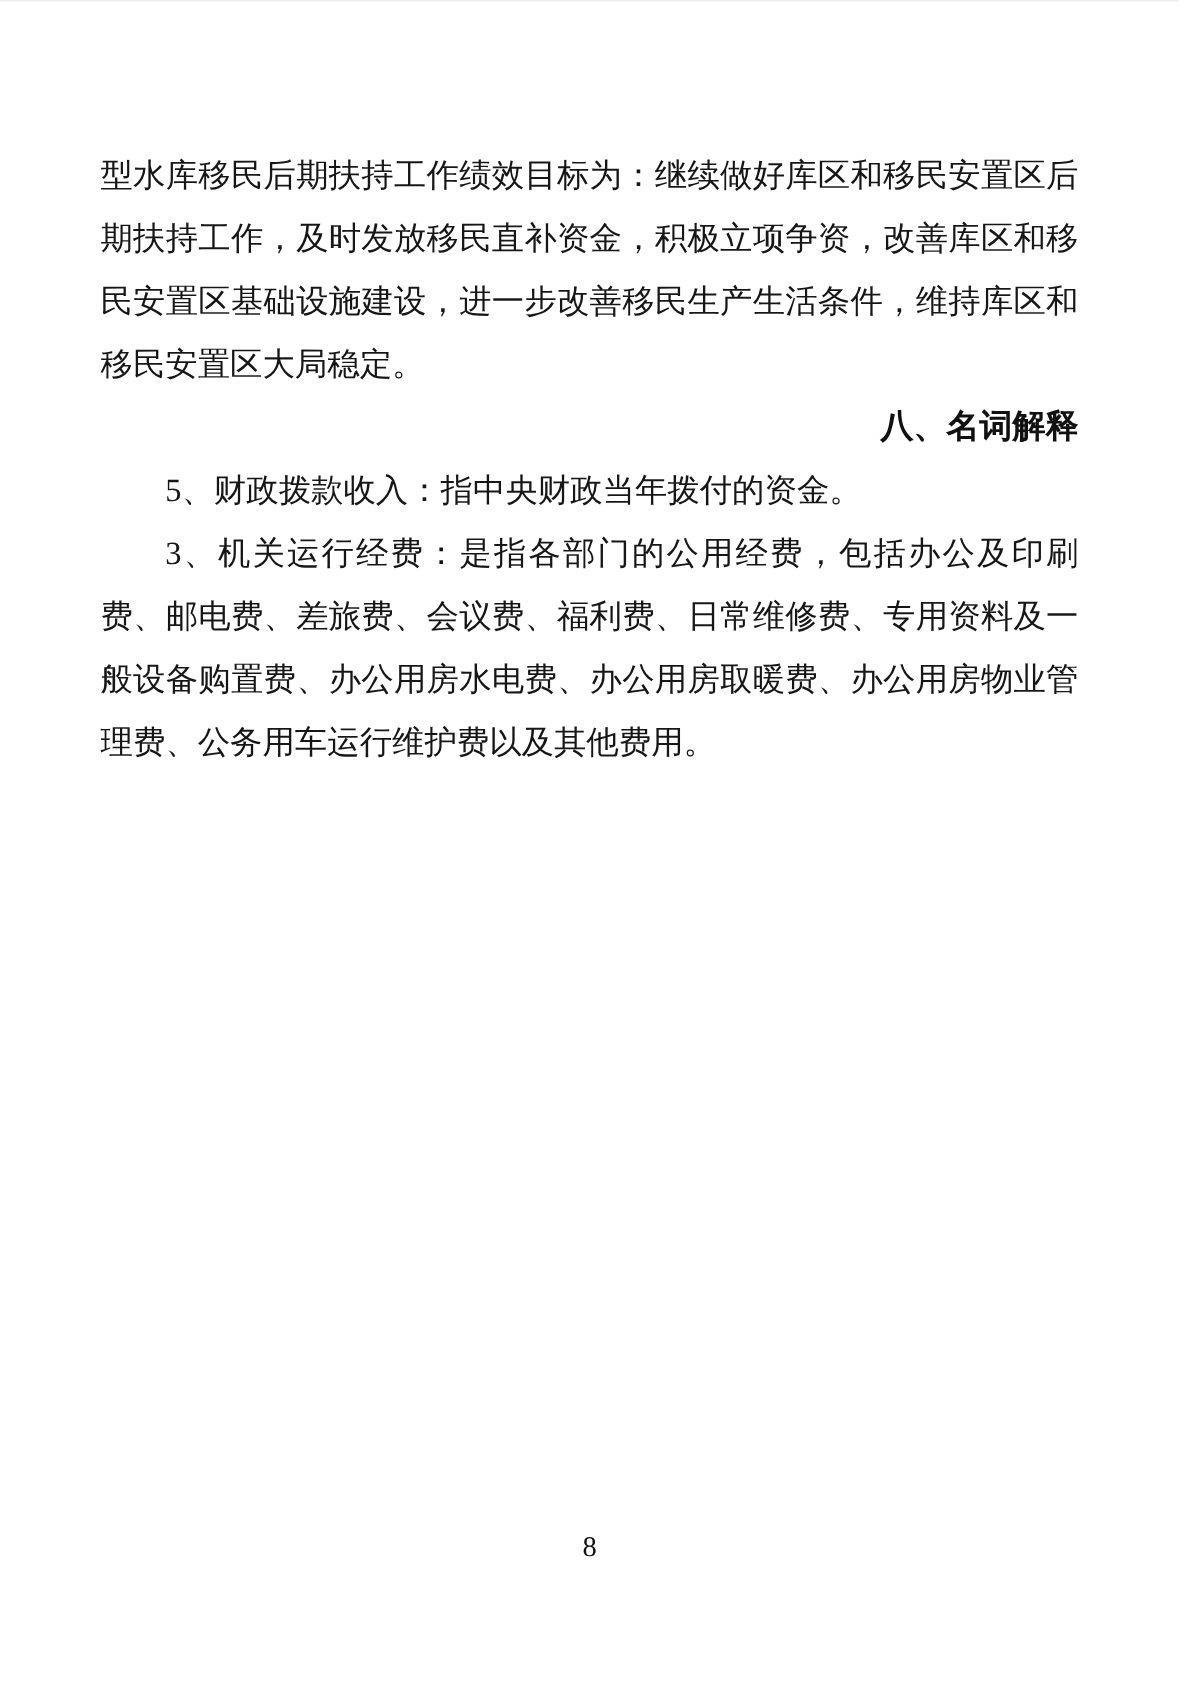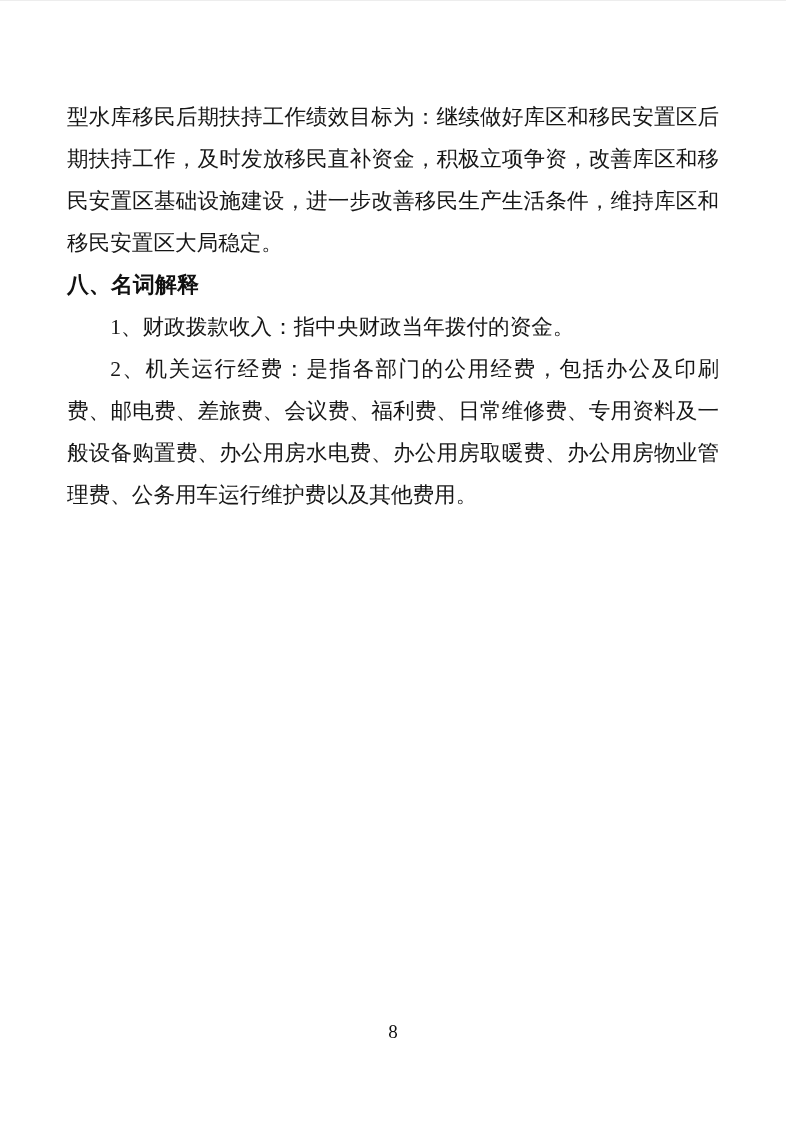--- a/index.html
+++ b/index.html
@@ -34,20 +34,21 @@
   p.indent {
     text-indent: 2em;
   }
   h2.section-heading {
     margin: 0;
     font-size: 22px;
     line-height: 42px;
     font-weight: 700;
     font-family: "DejaVu Sans", "Liberation Sans", sans-serif;
     color: #111111;
+    text-align: right;
   }
   .page-number {
     position: absolute;
     left: 0;
     right: 0;
     top: 1016px;
     text-align: center;
     font-size: 19px;
     line-height: 30px;
     color: #111111;
@@ -57,23 +58,23 @@
 </head>
 <body>
 
 <div class="page">
   <div class="content">
 
     <p class="body-par">型水库移民后期扶持工作绩效目标为：继续做好库区和移民安置区后期扶持工作，及时发放移民直补资金，积极立项争资，改善库区和移民安置区基础设施建设，进一步改善移民生产生活条件，维持库区和移民安置区大局稳定。</p>
 
     <h2 class="section-heading">八、名词解释</h2>
 
-    <p class="body-par indent">1、财政拨款收入：指中央财政当年拨付的资金。</p>
+    <p class="body-par indent">5、财政拨款收入：指中央财政当年拨付的资金。</p>
 
 
 
-    <p class="body-par indent">2、机关运行经费：是指各部门的公用经费，包括办公及印刷费、邮电费、差旅费、会议费、福利费、日常维修费、专用资料及一般设备购置费、办公用房水电费、办公用房取暖费、办公用房物业管理费、公务用车运行维护费以及其他费用。</p>
+    <p class="body-par indent">3、机关运行经费：是指各部门的公用经费，包括办公及印刷费、邮电费、差旅费、会议费、福利费、日常维修费、专用资料及一般设备购置费、办公用房水电费、办公用房取暖费、办公用房物业管理费、公务用车运行维护费以及其他费用。</p>
 
 
   </div>
 
   <div class="page-number">8</div>
 </div>
 
 </body></html>

